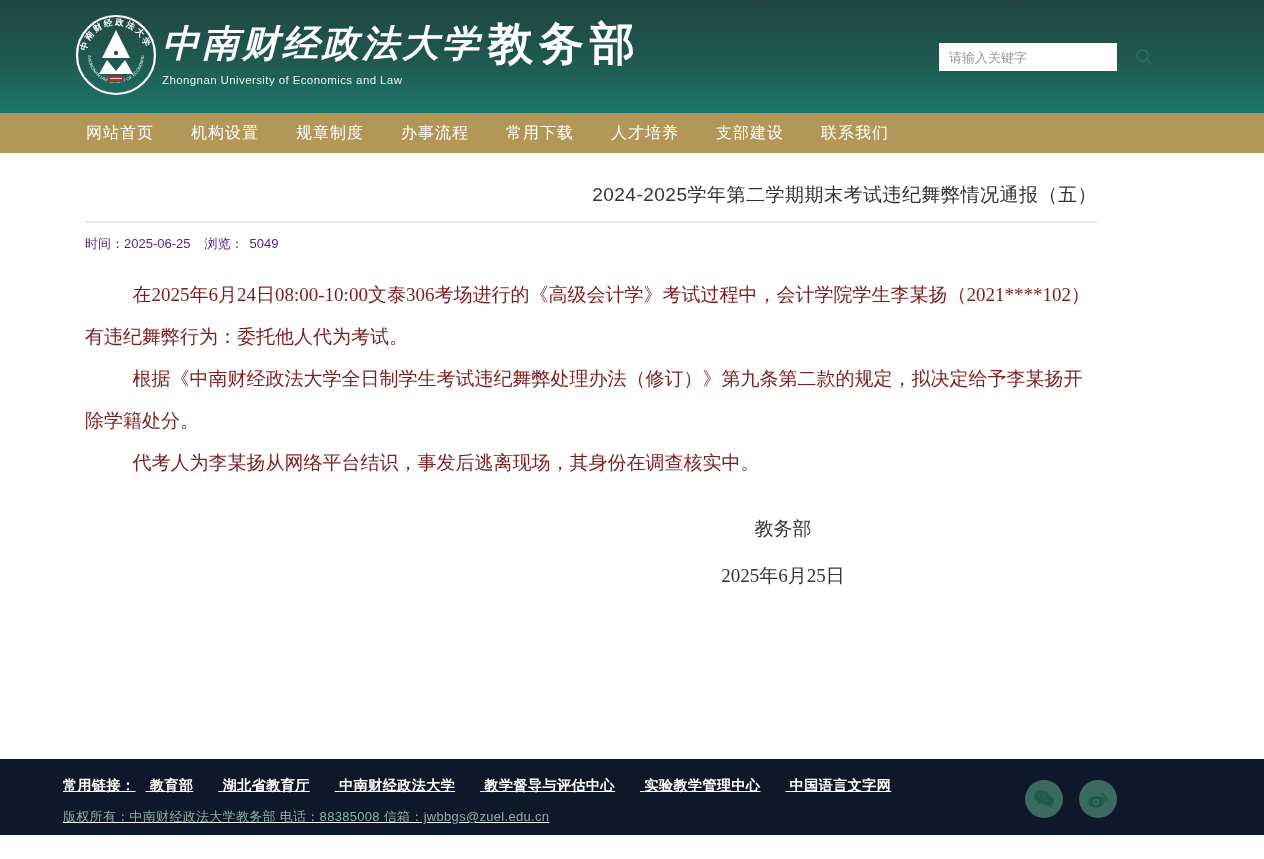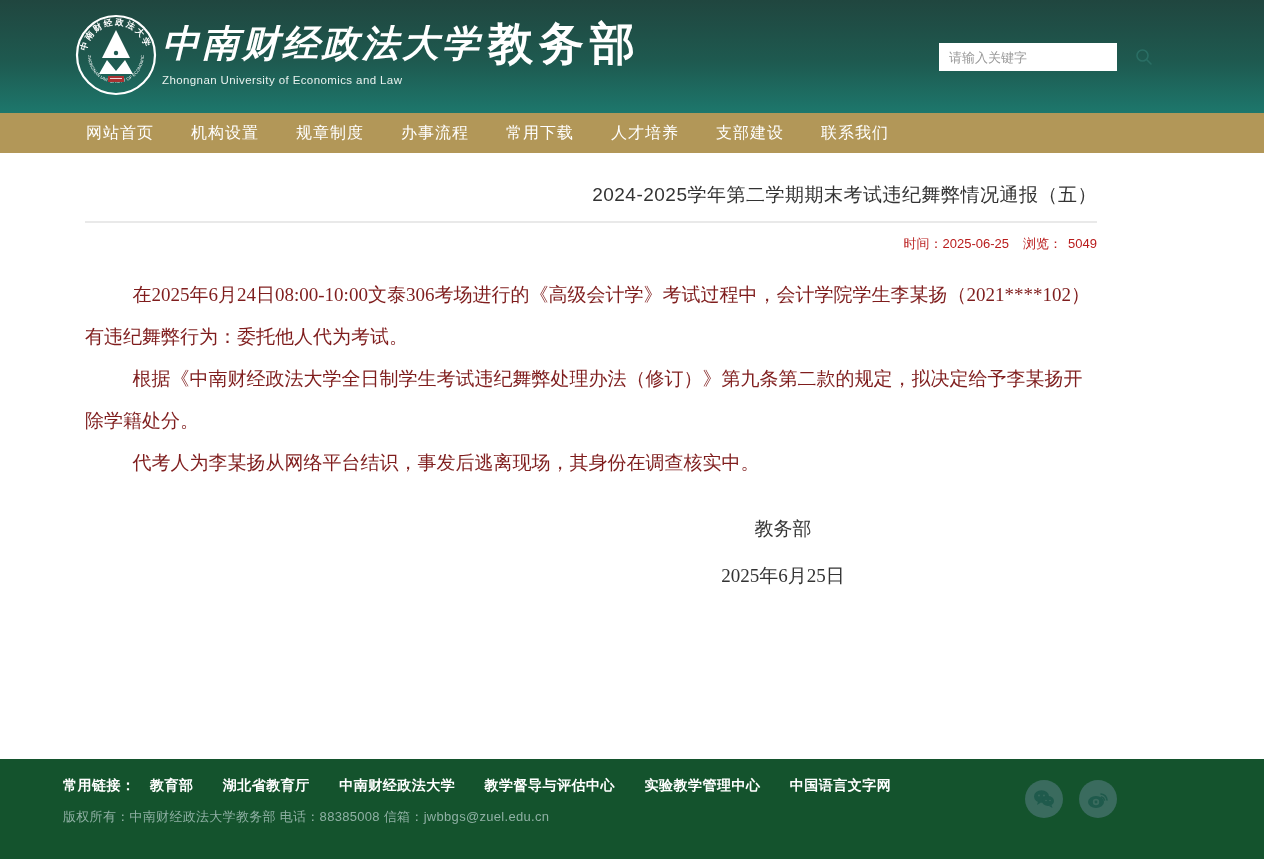--- a/index.html
+++ b/index.html
@@ -44,43 +44,43 @@
     color:#fff; text-decoration:none; font-size:16px; letter-spacing:1px;
     margin-right:37px; line-height:40px; display:inline-block;
   }
 
   
   .content{ width:1012px; margin-left:85px; min-height:606px; padding-top:29px; }
   .article-title{
     text-align:right; font-size:19px; font-weight:normal; color:#333; letter-spacing:0.5px;
   }
   .title-divider{ border:none; border-top:2px solid #e9e9e9; margin-top:13px; }
-  .article-meta{ text-align:right; font-size:13px; color:#b91c1c; margin-top:12px; }
+  .article-meta{ text-align:left; font-size:13px; color:#4c1d95; margin-top:12px; }
   .article-meta .meta-views-label{ margin-left:14px; }
   .article-meta .meta-views{ margin-left:6px; }
 
   .article-body{
     margin-top:21px;
     font-family:"Liberation Serif","DejaVu Serif",serif;
     font-size:19px; color:#7f1d1d; line-height:42px;
   }
   .article-body p{ text-indent:2.5em; }
 
   .signature-block{
     font-family:"Liberation Serif","DejaVu Serif",serif;
     font-size:19px; color:#333; text-align:center;
     width:300px; margin-left:auto; margin-right:164px; margin-top:24px;
   }
   .signature-name{ line-height:42px; }
   .signature-date{ line-height:42px; margin-top:5px; }
 
   
   .site-footer{
-    position:relative; height:100px; background:#14532d; margin-bottom:12px;
-    padding:18px 0 0 63px; color:#fff;
+    position:relative; height:76px; background:#0f172a; margin-bottom:12px;
+    padding:18px 0 0 63px; color:#fff;text-decoration:underline;
   }
   .footer-links{ font-size:14px; font-weight:bold; letter-spacing:0.5px; }
   .footer-links a{ color:#fff; text-decoration:none; margin-right:25px; }
   .footer-links .links-label{ margin-right:10px; }
   .footer-copyright{ font-size:13px; color:#8fb0a4; margin-top:13px; letter-spacing:0.3px; }
 
   .footer-icons{ position:absolute; right:147px; top:21px; display:flex; gap:16px; }
   .footer-icon-circle{
     width:38px; height:38px; border-radius:50%; background:#3a6b5e;
     display:flex; align-items:center; justify-content:center; cursor:pointer;

